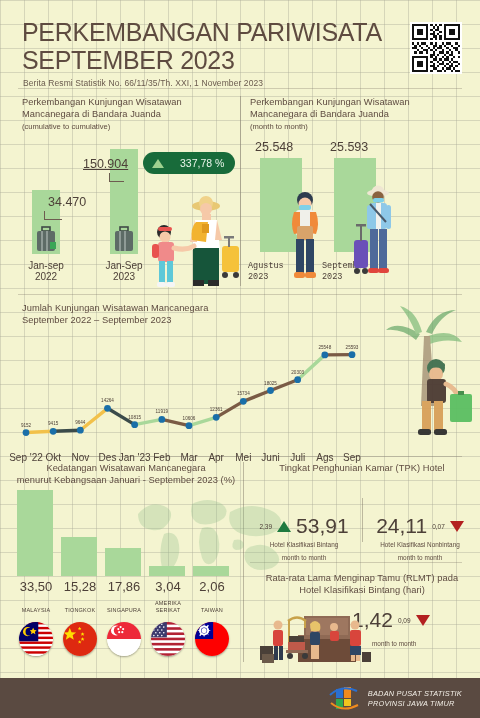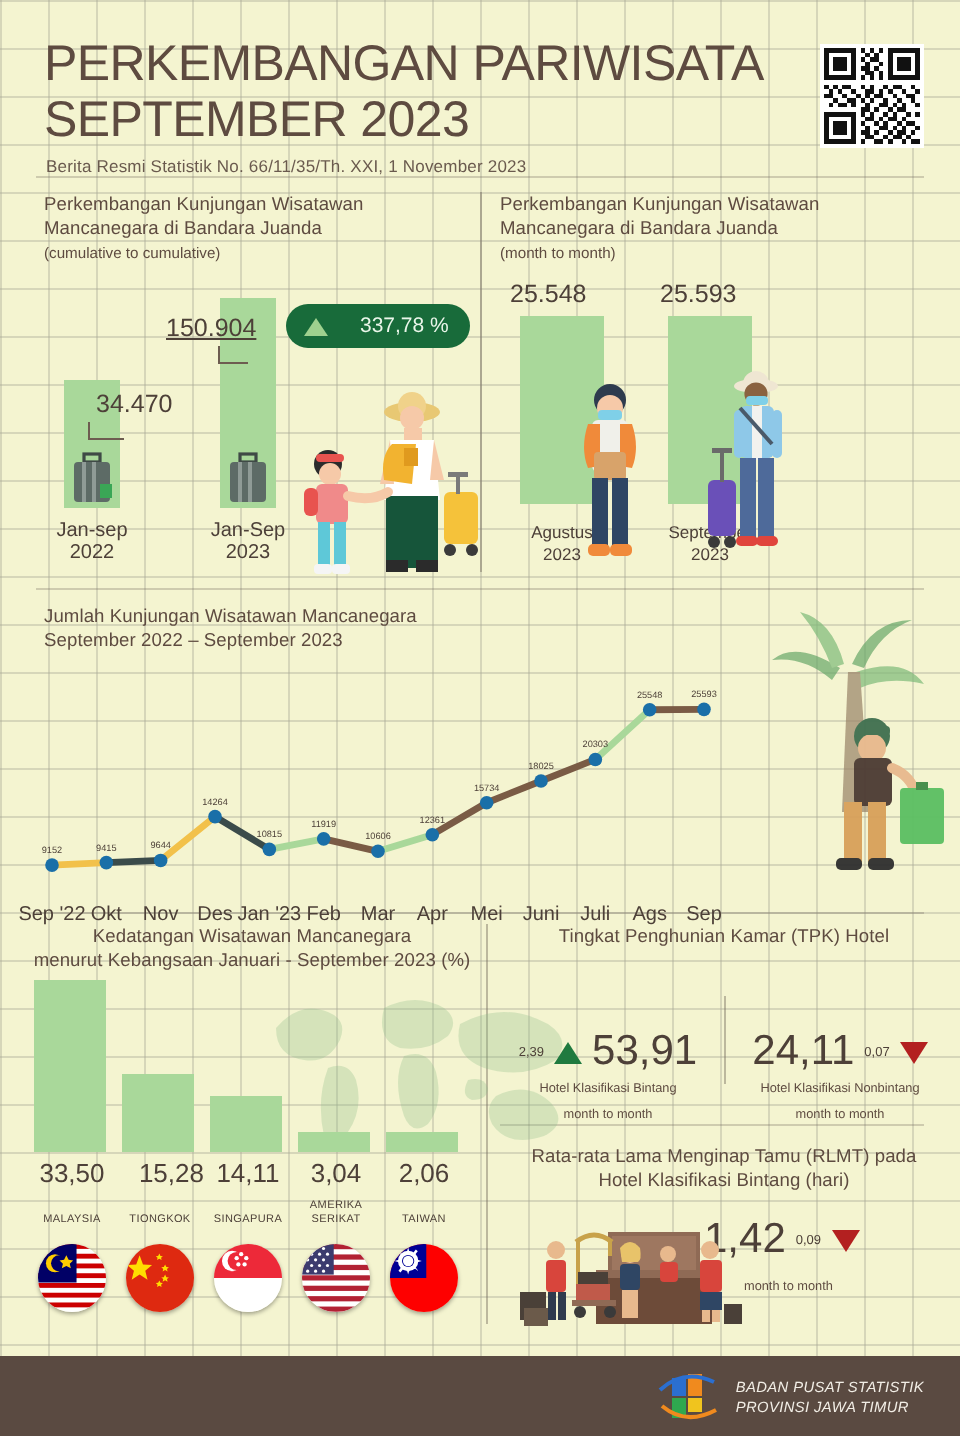--- a/index.html
+++ b/index.html
@@ -80,21 +80,21 @@
 
   
   .m2m{ position:absolute; left:250px; top:96px; width:200px; }
   .m2m-chart{ position:absolute; left:248px; top:140px; width:225px; height:140px; }
   .mbar{ position:absolute; bottom:28px; width:42px; background:#a9d89a; height:94px; }
   .mbar.m1{ left:12px; }
   .mbar.m2{ left:86px; }
   .mval{ position:absolute; top:0; color:#4d4038; font-size:12.5px; }
   .mval.n1{ left:7px; }
   .mval.n2{ left:82px; }
-  .mxlab{ position:absolute; bottom:-3px; font-size:8.5px; color:#4d4038; text-align:center; width:66px; }
+  .mxlab{ position:absolute; bottom:-3px; font-size:8.5px; color:#4d4038; width:66px;font-family:Liberation Mono, monospace; }
   .mxlab.p1{ left:0px; }
   .mxlab.p2{ left:74px; }
   .mxlab span{ display:block; line-height:11px; }
 
   
   .linebox{ position:absolute; left:22px; top:302px; width:340px; }
   .lchart{ position:absolute; left:14px; top:332px; width:350px; height:120px; }
   .lchart svg{ display:block; }
   .lx{ position:absolute; top:120px; left:0; width:350px; height:18px; }
   .lx div{ position:absolute; font-size:10px; color:#4d4038; text-align:center; transform:translateX(-50%); }
@@ -532,34 +532,34 @@
             <rect y="43" width="60" height="4.3"></rect>
             <rect y="51.6" width="60" height="4.3"></rect>
           </g>
           <rect width="34" height="34" fill="#010066"></rect>
           <circle cx="15" cy="17" r="8" fill="#ffcc00"></circle>
           <circle cx="18.5" cy="17" r="7" fill="#010066"></circle>
           <path d="M25 10 l2 4 4 .5 -3 3 1 4 -4 -2 -4 2 1 -4 -3 -3 4 -.5z" fill="#ffcc00"></path>
         </svg>
       </div>
       <div class="nbar" style="left:47px;width:36px;height:39.226268656716414px;"></div>
-      <div class="nval" style="left:44px;width:44px;text-align:right;">15,28</div>
+      <div class="nval" style="left:44px;width:44px;">15,28</div>
       <div class="nname" style="left:44px;width:44px;">TIONGKOK</div>
       <div class="flag" style="left:49px;">
         <svg viewBox="0 0 60 60">
           <rect width="60" height="60" fill="#de2910"></rect>
           <path d="M12 10 l3 8 8 .5 -6 5 2 8 -7 -4.5 -7 4.5 2 -8 -6 -5 8 -.5z" fill="#ffde00"></path>
           <path d="M28 8 l1.5 3 3 .3 -2.3 2 .7 3 -2.9 -1.7 -2.9 1.7 .7 -3 -2.3 -2 3 -.3z" fill="#ffde00" transform="scale(.7) translate(14,4)"></path>
           <path d="M34 16 l1.5 3 3 .3 -2.3 2 .7 3 -2.9 -1.7 -2.9 1.7 .7 -3 -2.3 -2 3 -.3z" fill="#ffde00" transform="scale(.75) translate(12,8)"></path>
           <path d="M34 26 l1.5 3 3 .3 -2.3 2 .7 3 -2.9 -1.7 -2.9 1.7 .7 -3 -2.3 -2 3 -.3z" fill="#ffde00" transform="scale(.75) translate(12,10)"></path>
           <path d="M28 34 l1.5 3 3 .3 -2.3 2 .7 3 -2.9 -1.7 -2.9 1.7 .7 -3 -2.3 -2 3 -.3z" fill="#ffde00" transform="scale(.7) translate(14,12)"></path>
         </svg>
       </div>
       <div class="nbar" style="left:91px;width:36px;height:28.469850746268655px;"></div>
-      <div class="nval" style="left:88px;width:44px;">14,11</div>
+      <div class="nval" style="left:88px;width:44px;">17,86</div>
       <div class="nname" style="left:88px;width:44px;">SINGAPURA</div>
       <div class="flag" style="left:93px;">
         <svg viewBox="0 0 60 60">
           <rect width="60" height="30" fill="#ed2939"></rect>
           <rect y="30" width="60" height="30" fill="#fff"></rect>
           <circle cx="16" cy="15" r="9" fill="#fff"></circle>
           <circle cx="20" cy="15" r="8" fill="#ed2939"></circle>
           <g fill="#fff">
             <circle cx="24" cy="9" r="1.9"></circle>
             <circle cx="28.5" cy="12.5" r="1.9"></circle>

